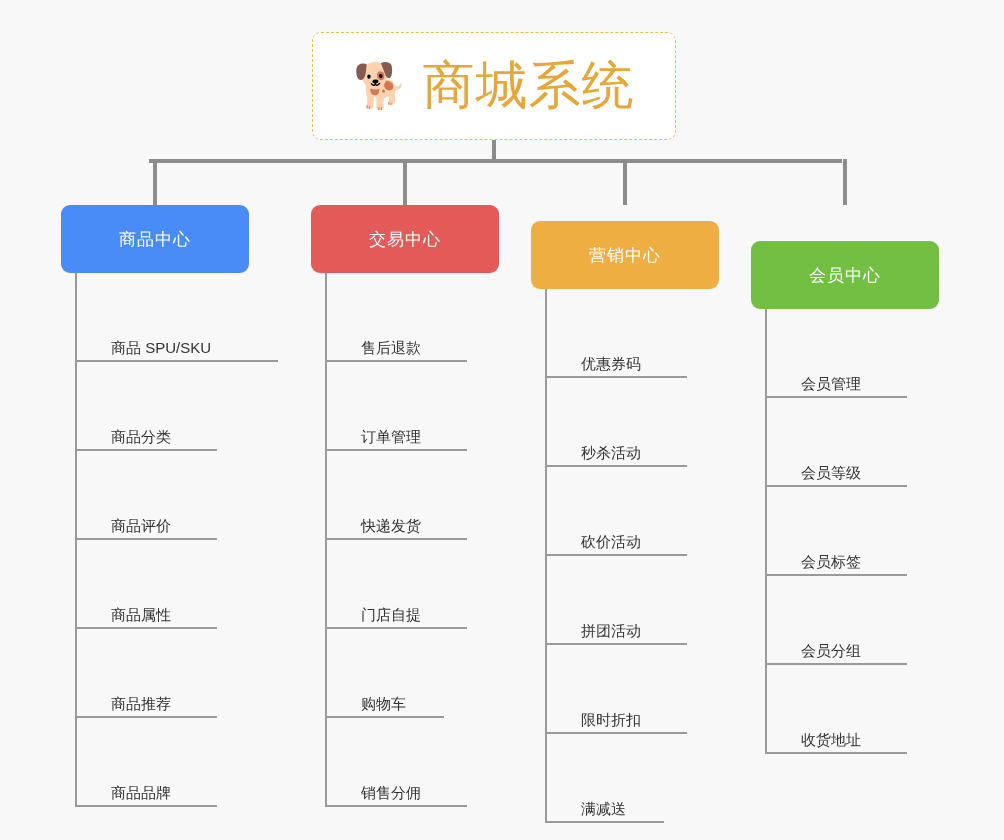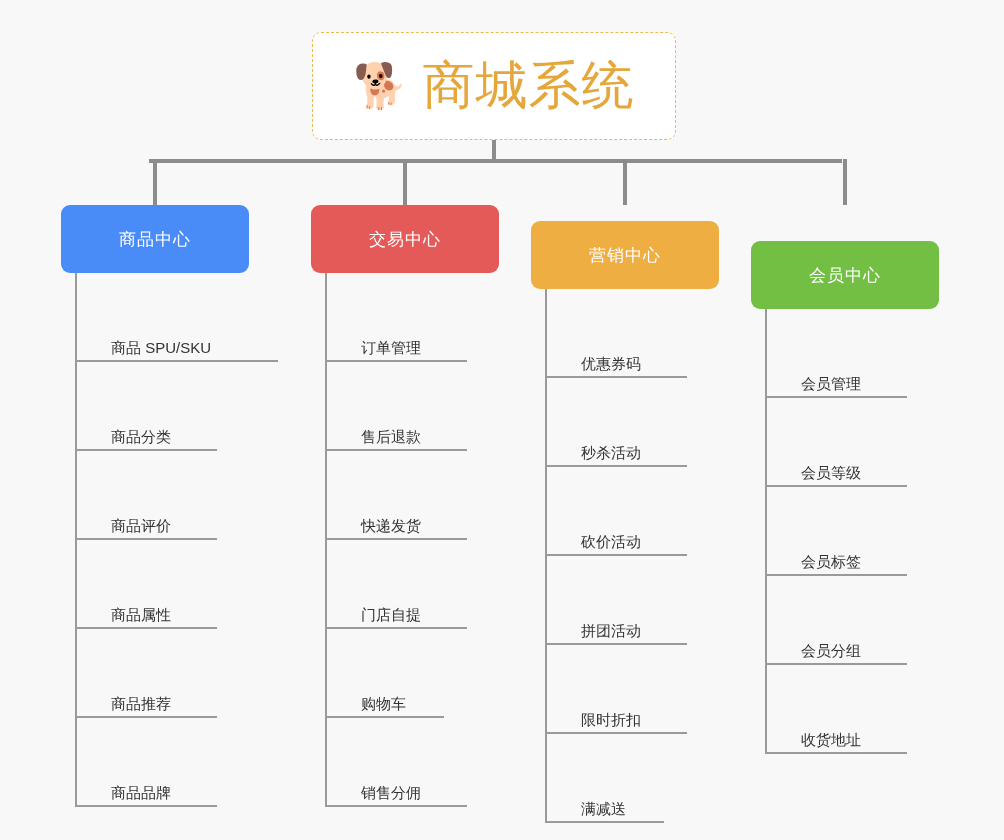--- a/index.html
+++ b/index.html
@@ -178,25 +178,25 @@
             <span class="leaf-label">商品品牌</span>
             <div class="leaf-rule" style="width: 142px;"></div>
           </div>
         </div>
       </div>
       <div class="column" style="left: 311px;">
         <div class="col-header" style="background: rgb(228, 90, 88);">交易中心</div>
         <div class="col-body">
           <div class="col-trunk"></div>
           <div class="leaf">
+            <span class="leaf-label">售后退款</span>
+            <div class="leaf-rule" style="width: 142px;"></div>
+          </div>
+          <div class="leaf">
             <span class="leaf-label">订单管理</span>
-            <div class="leaf-rule" style="width: 142px;"></div>
-          </div>
-          <div class="leaf">
-            <span class="leaf-label">售后退款</span>
             <div class="leaf-rule" style="width: 142px;"></div>
           </div>
           <div class="leaf">
             <span class="leaf-label">快递发货</span>
             <div class="leaf-rule" style="width: 142px;"></div>
           </div>
           <div class="leaf">
             <span class="leaf-label">门店自提</span>
             <div class="leaf-rule" style="width: 142px;"></div>
           </div>

